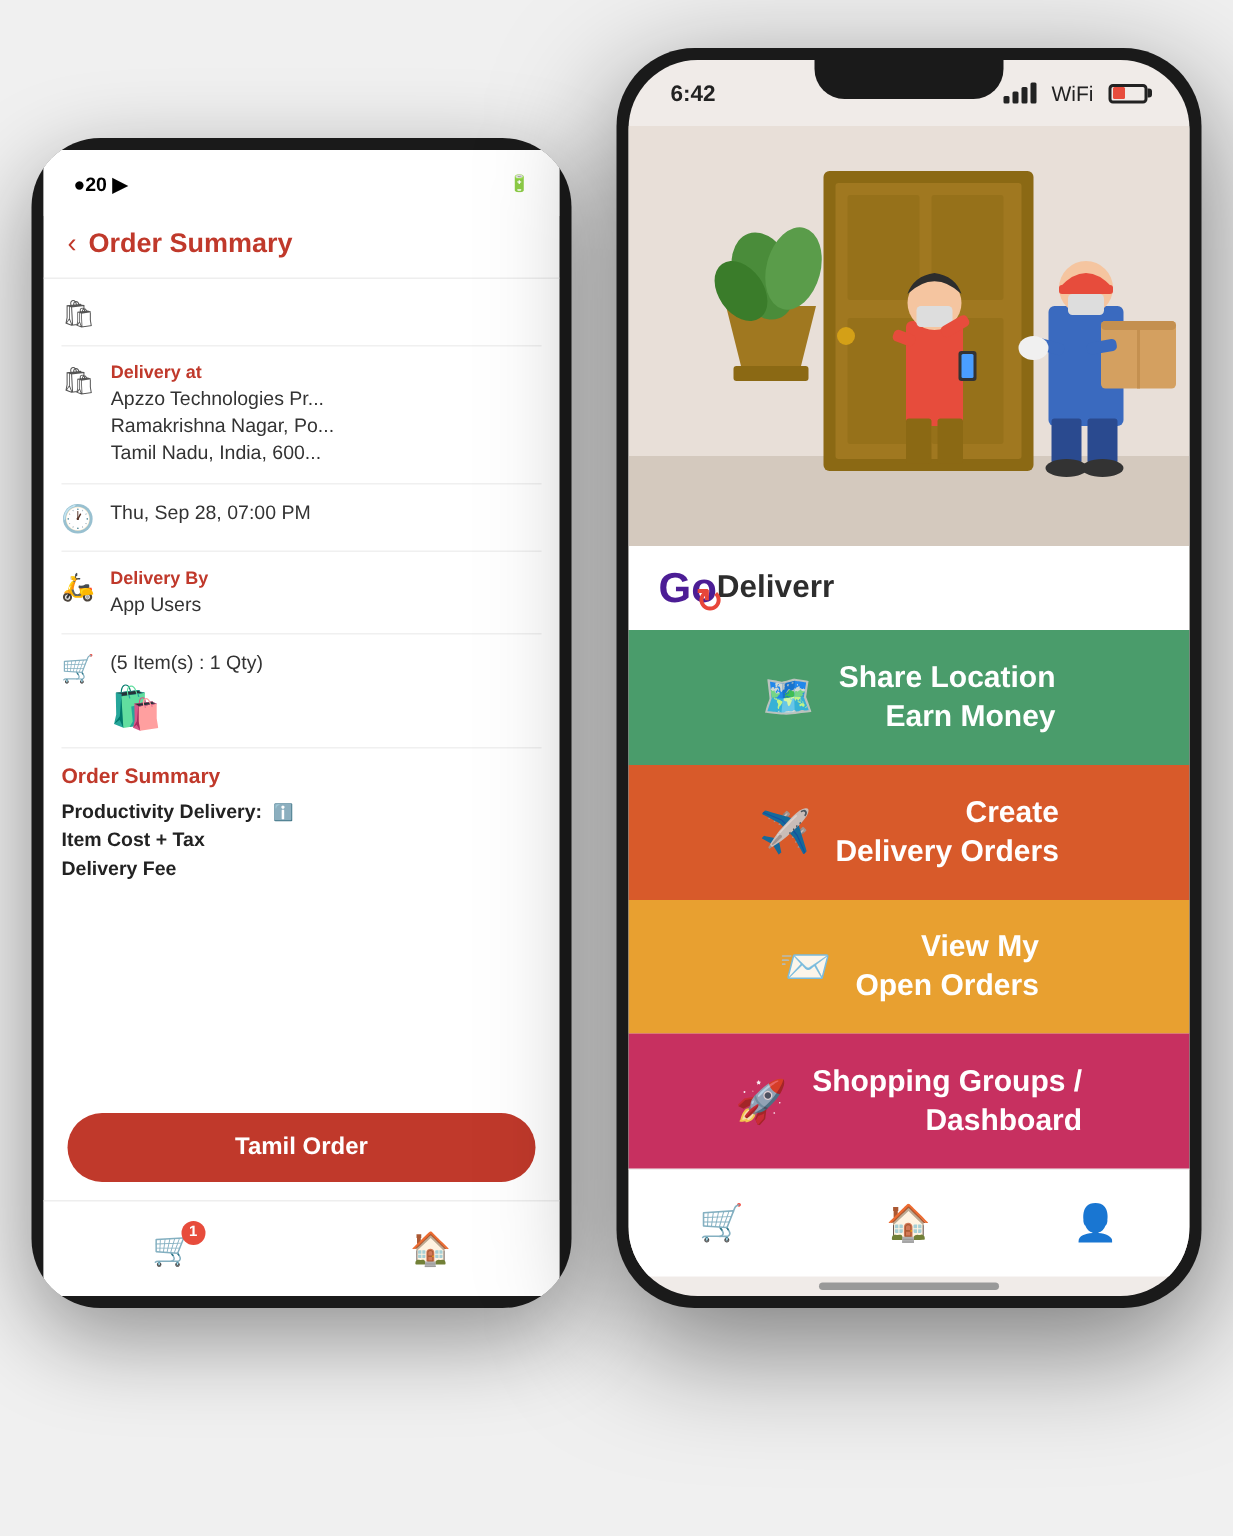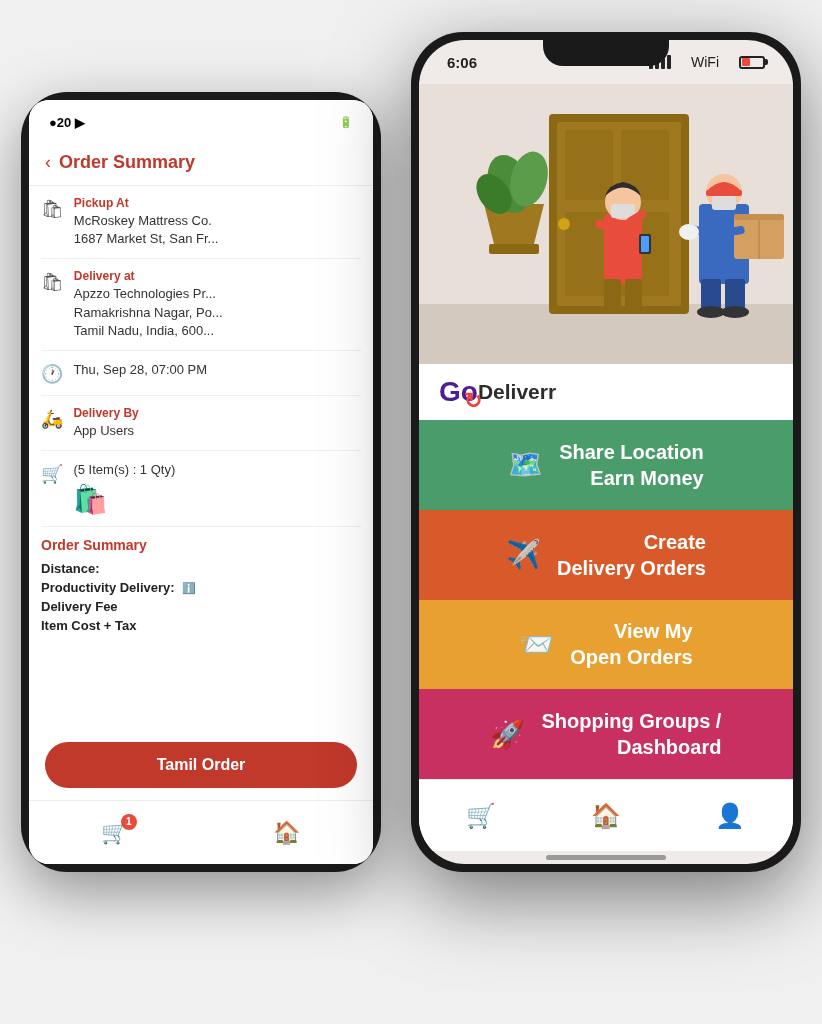--- a/index.html
+++ b/index.html
@@ -30,21 +30,21 @@
       background: #1a1a1a;
       border-radius: 46px;
       box-shadow: 0 20px 60px rgba(0,0,0,0.4);
       overflow: hidden;
       z-index: 1;
     }
     .phone-back-inner {
       position: absolute;
       top: 8px; left: 8px; right: 8px; bottom: 8px;
       background: #fff;
-      border-radius: 20px;
+      border-radius: 8px;
       overflow: hidden;
     }
     .phone-back-status {
       background: #fff;
       height: 44px;
       display: flex;
       align-items: center;
       padding: 0 20px;
       font-size: 13px;
       font-weight: 600;
@@ -208,21 +208,21 @@
       z-index: 5;
     }
     .status-time {
       font-size: 15px;
       font-weight: 600;
       color: #222;
     }
     .status-icons {
       display: flex;
       align-items: center;
-      gap: 20px;
+      gap: 10px;
     }
     .signal-bars {
       display: flex;
       gap: 2px;
       align-items: flex-end;
     }
     .signal-bar {
       width: 4px;
       background: #222;
       border-radius: 1px;
@@ -360,26 +360,20 @@
 
       <div class="order-header">
         <span class="back-icon">‹</span>
         <span class="title">Order Summary</span>
       </div>
 
       <div class="order-content">
 
         <div class="order-row">
           <div class="order-row-icon">🛍</div>
-          <div class="order-row-content">
-            <div class="label">Pickup At</div>
-            <div class="value">
-              McRoskey Mattress Co.<br>1687 Market St, San Fr...
-            </div>
-          </div>
         </div>
 
         <div class="order-row">
           <div class="order-row-icon">🛍</div>
           <div class="order-row-content">
             <div class="label">Delivery at</div>
             <div class="value">
               Apzzo Technologies Pr...<br>Ramakrishna Nagar, Po...<br>Tamil Nadu, India, 600...
             </div>
           </div>
@@ -403,48 +397,47 @@
         <div class="order-row">
           <div class="order-row-icon">🛒</div>
           <div class="order-row-content">
             <div class="value">(5 Item(s) : 1 Qty)</div>
             <div style="font-size: 28px; margin-top:4px;">🛍️</div>
           </div>
         </div>
 
         <div class="order-summary-section">
           <div class="section-title">Order Summary</div>
-          <div class="summary-line">Distance:</div>
           <div class="summary-line">
             <span>Productivity Delivery:</span>
             <span style="font-size:11px; vertical-align:middle; margin-left:4px;">ℹ️</span>
           </div>
+          <div class="summary-line">Item Cost + Tax</div>
           <div class="summary-line">Delivery Fee</div>
-          <div class="summary-line">Item Cost + Tax</div>
         </div>
       </div>
 
       <div class="place-order-btn" style="position:absolute; bottom:76px; left:16px; right:16px; background:#c0392b; color:#fff; border-radius:28px; padding:14px; font-size:16px; font-weight:700; text-align:center;">Tamil Order</div>
 
       <div class="bottom-nav-back">
         <div class="nav-icon-back">
           🛒
           <span class="cart-badge">1</span>
         </div>
         <div class="nav-icon-back">🏠</div>
       </div>
     </div>
   </div>
 
   <div class="phone-front">
     <div class="notch"></div>
     <div class="phone-front-inner">
 
       <div class="status-bar">
-        <span class="status-time">6:06</span>
+        <span class="status-time">6:42</span>
         <div class="status-icons">
           <div class="signal-bars">
             <div class="signal-bar" style="height:5px;"></div>
             <div class="signal-bar" style="height:8px;"></div>
             <div class="signal-bar" style="height:11px;"></div>
             <div class="signal-bar" style="height:14px;"></div>
           </div>
           <span class="wifi-icon">WiFi</span>
           <div class="battery-icon">
             <div class="battery-fill"></div>

